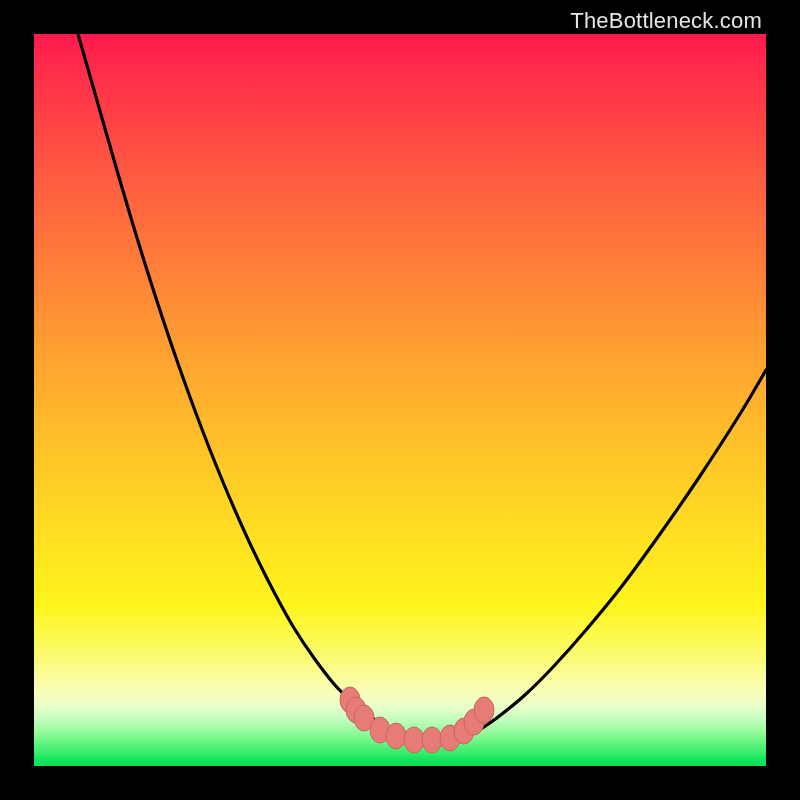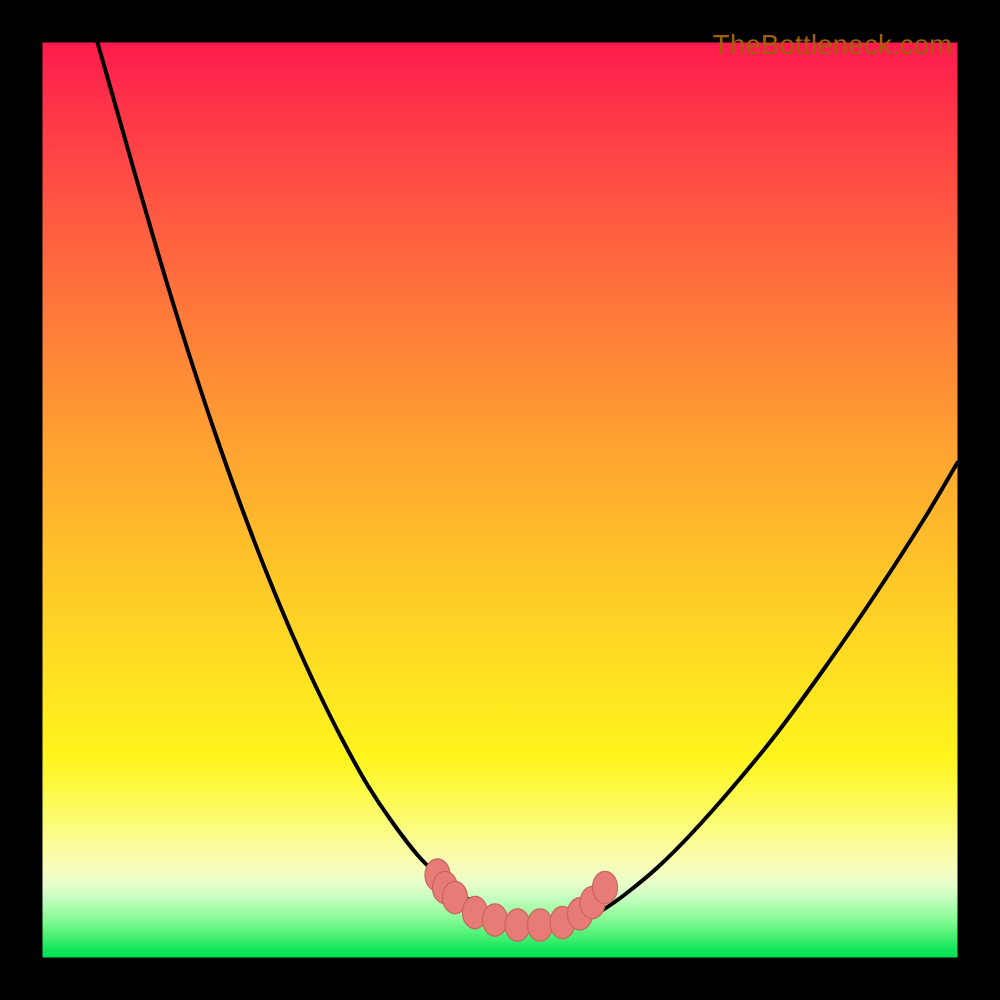--- a/index.html
+++ b/index.html
@@ -45,26 +45,25 @@
       #6ff787 96.5%,
       #3eee6e 98%,
       #16e65d 99%,
       #04e057 100%
     );
   }
   .watermark {
     position: absolute;
     top: 8px;
     right: 38px;
-    color: #a16207;
+    color: #e5e5e5;
     font-size: 22px;
     letter-spacing: 0.2px;
     font-weight: 400;
     user-select: none;
-    margin-top: 15px;
   }
   svg.curve {
     position: absolute;
     left: 34px;
     top: 34px;
     width: 732px;
     height: 732px;
     overflow: visible;
   }
 </style>

